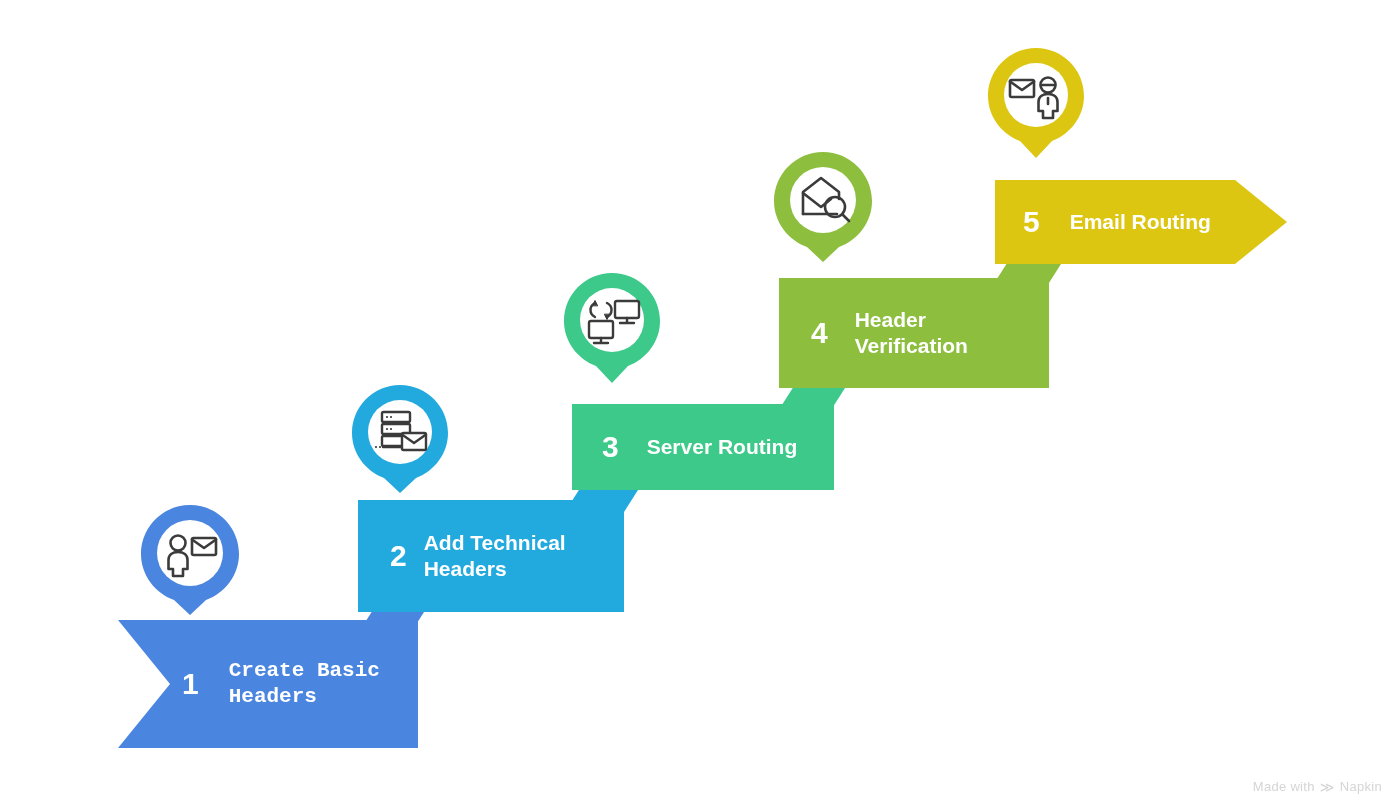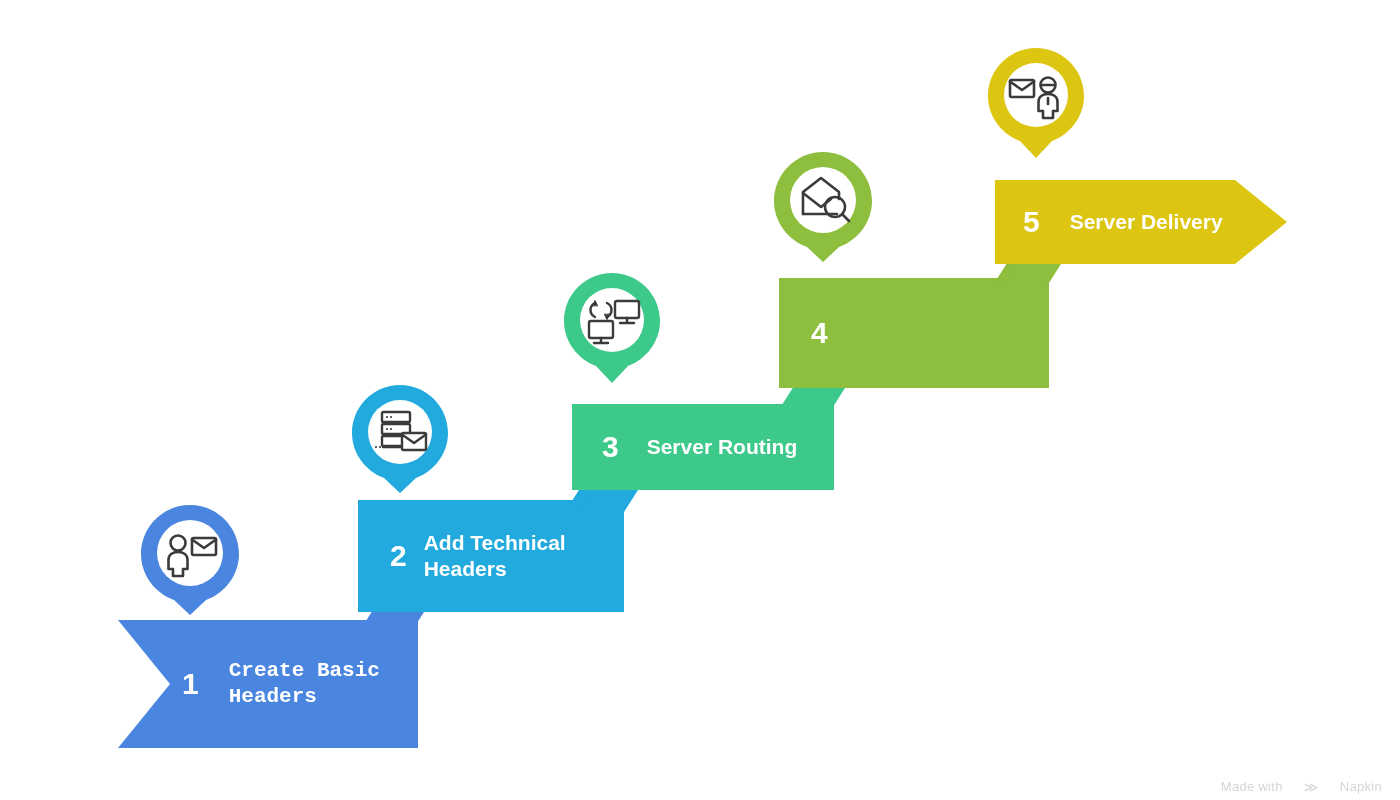--- a/index.html
+++ b/index.html
@@ -55,21 +55,21 @@
   }
   .watermark {
     position: absolute;
     right: 18px;
     bottom: 6px;
     font-size: 13px;
     color: #d5d5d5;
     letter-spacing: 0.3px;
     display: flex;
     align-items: center;
-    gap: 21px;
+    gap: 5px;
     margin-top: 45px;
   }
   .wm-logo {
     display: inline-block;
     line-height: 1;
     font-size: 14px;
     color: #d5d5d5;
   }
 </style>
 </head>
@@ -172,20 +172,22 @@
       </g>
     </svg>
   </div>
 
   <div class="step" style="left:779px; top:278px; width:270px; height:110px;">
     <svg class="step-bar" width="270" height="110" viewBox="0 0 270 110">
       <rect x="0" y="0" width="270" height="110" fill="#8DBE3D"></rect>
     </svg>
     <div style="position:absolute; left:0; top:0; width:270px; height:110px; display:flex; align-items:center;">
       <span class="step-num" style="margin-left:32px;">4</span>
+      <span class="step-label" style="margin-left:27px;">Header
+Verification</span>
     </div>
     <svg class="connector" width="60" height="22" viewBox="0 0 60 22" style="left:216px; top:-18px;">
       <path d="M0,22 L14,0 L60,0 L46,22 Z" fill="#8DBE3D"></path>
     </svg>
     <svg class="connector" width="60" height="22" viewBox="0 0 60 22" style="left:6px; top:110px;">
       <path d="M0,22 L14,0 L60,0 L46,22 Z" fill="#3CC98A"></path>
     </svg>
   </div>
   <div class="pin" style="left:774px; top:152px;">
     <svg width="98" height="110" viewBox="0 0 98 110">
@@ -200,21 +202,21 @@
       </g>
     </svg>
   </div>
 
   <div class="step" style="left:995px; top:180px; width:292px; height:84px;">
     <svg class="step-bar" width="292" height="84" viewBox="0 0 292 84">
       <path d="M0,0 L240,0 L292,42 L240,84 L0,84 Z" fill="#DDC612"></path>
     </svg>
     <div style="position:absolute; left:0; top:0; width:292px; height:84px; display:flex; align-items:center;">
       <span class="step-num" style="margin-left:28px;">5</span>
-      <span class="step-label" style="margin-left:30px;">Server Delivery</span>
+      <span class="step-label" style="margin-left:30px;">Email Routing</span>
     </div>
     <svg class="connector" width="60" height="22" viewBox="0 0 60 22" style="left:6px; top:84px;">
       <path d="M0,22 L14,0 L60,0 L46,22 Z" fill="#8DBE3D"></path>
     </svg>
   </div>
   <div class="pin" style="left:988px; top:48px;">
     <svg width="96" height="110" viewBox="0 0 96 110">
       <path d="M48,0 C21.5,0 0,21.5 0,48 C0,68.5 13.5,86 32,93 L48,110 L64,93 C82.5,86 96,68.5 96,48 C96,21.5 74.5,0 48,0 Z" fill="#DDC612"></path>
       <circle cx="48" cy="47" r="32" fill="#ffffff"></circle>
       <g fill="none" stroke="#3b3b3b" stroke-width="2.6" stroke-linejoin="round" stroke-linecap="round">

